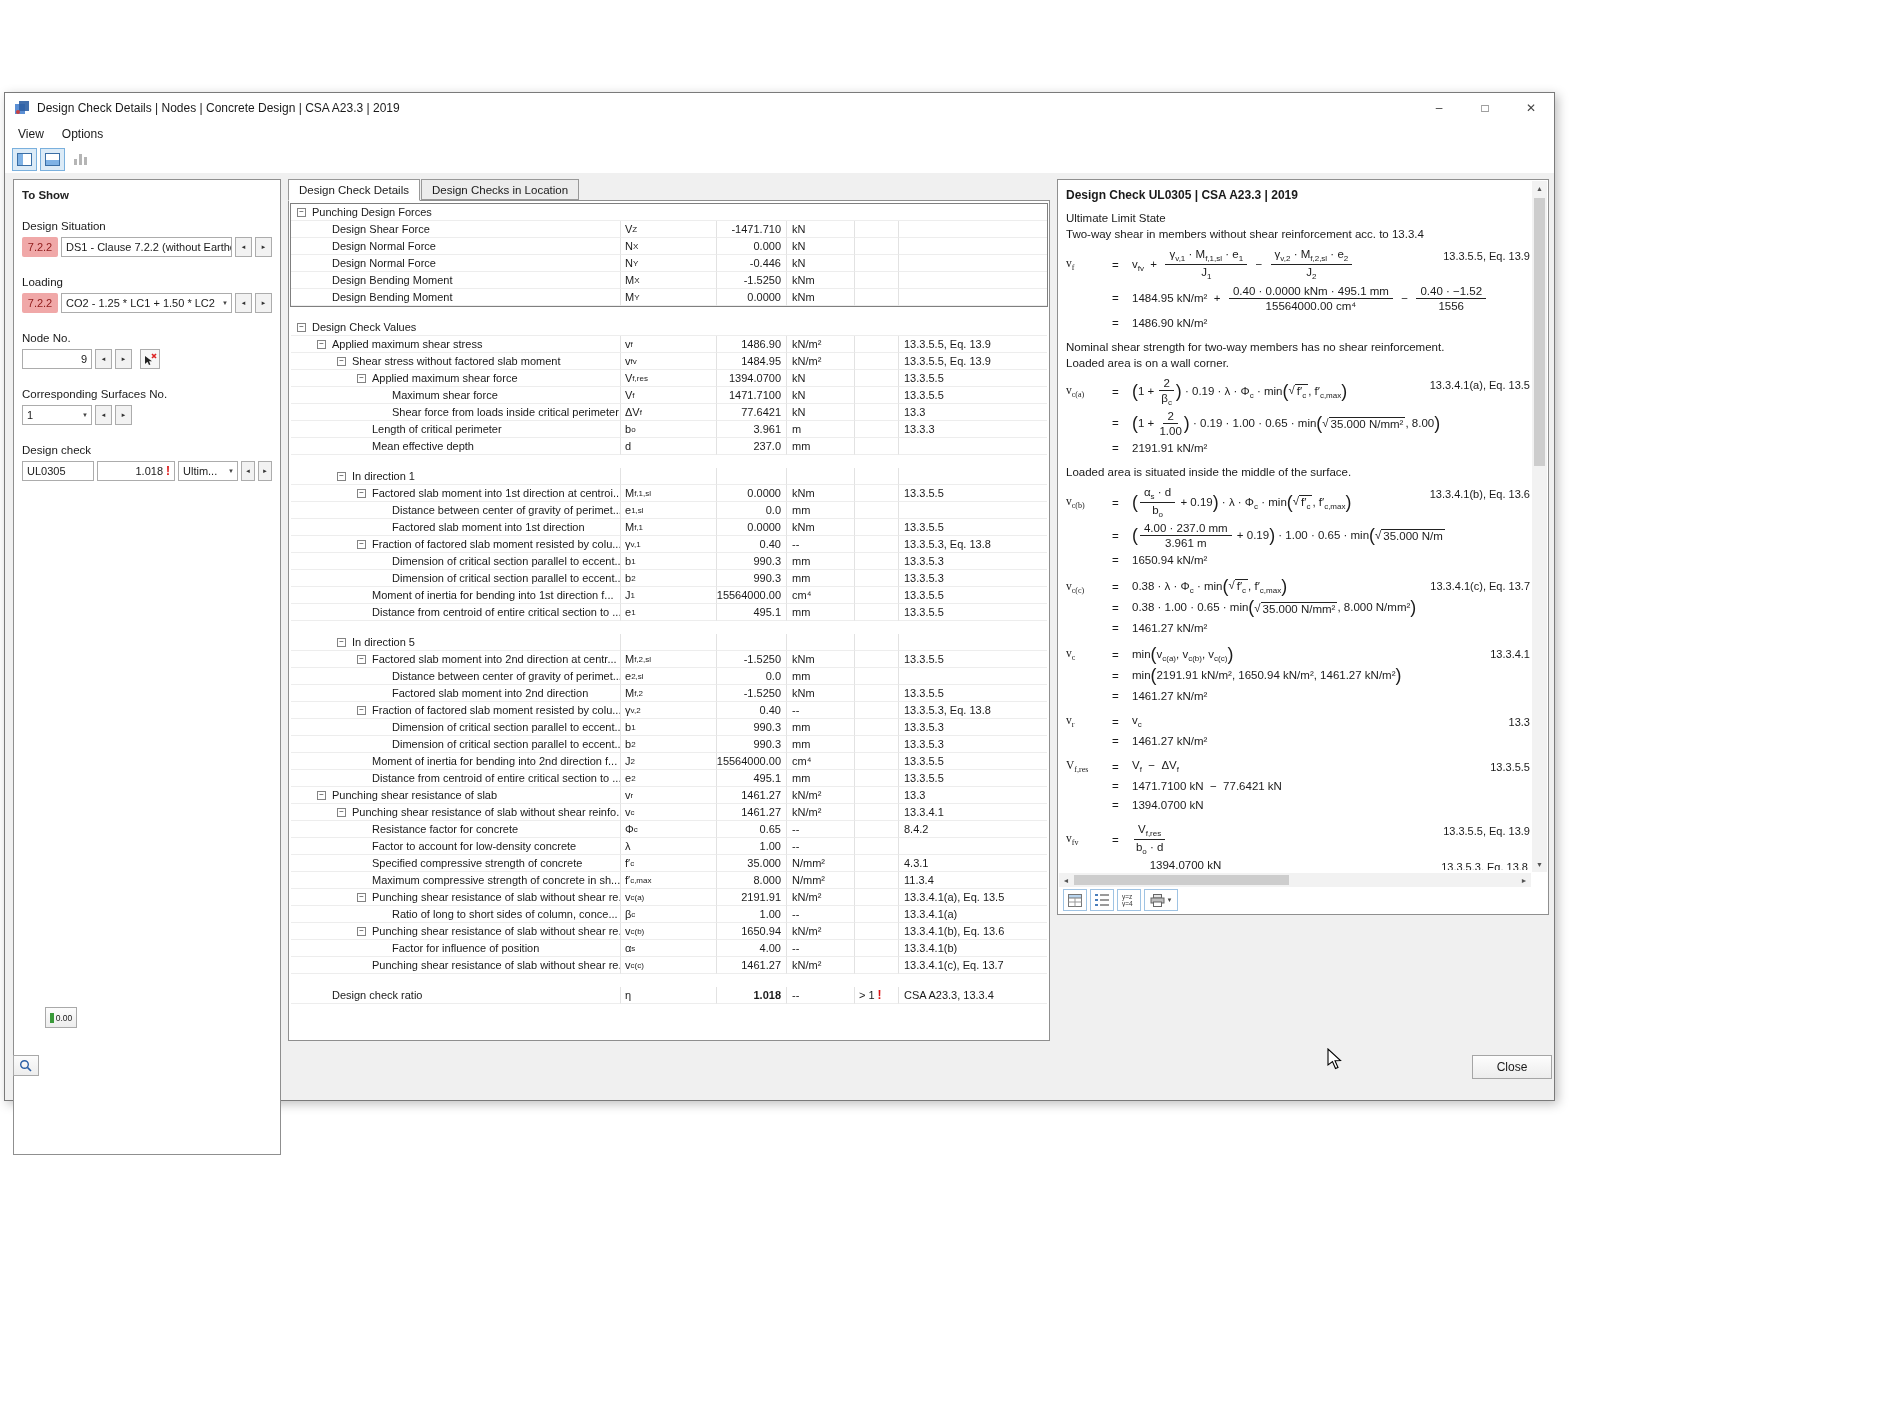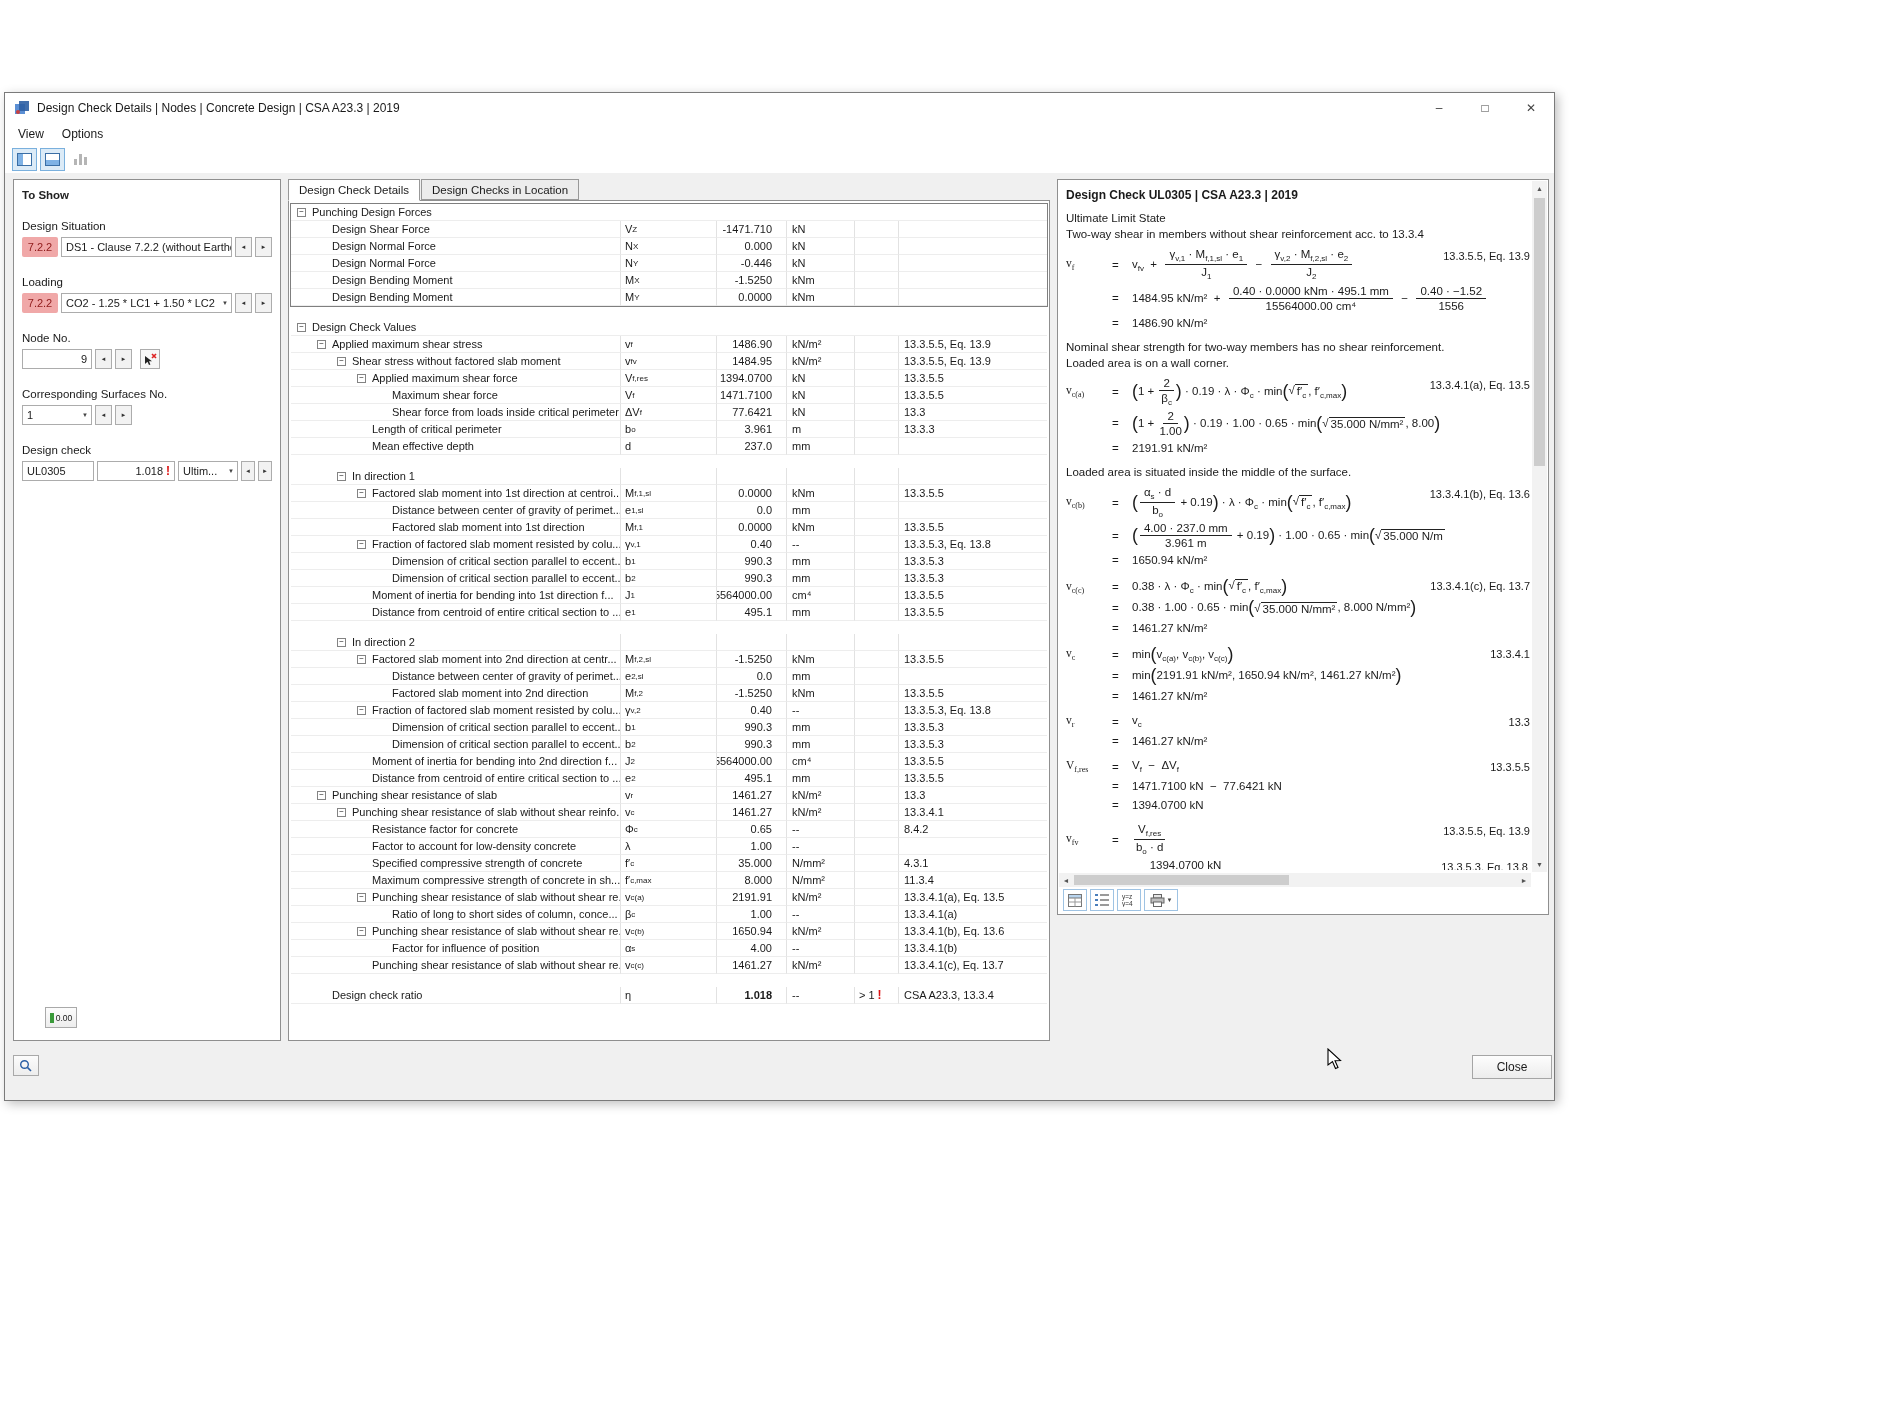--- a/index.html
+++ b/index.html
@@ -19,21 +19,21 @@
   .toolbar { position:absolute; left:0; top:52px; right:0; height:28px; background:#fff; display:flex; align-items:center; padding-left:7px; gap:3px; }
   .tb-btn { width:25px; height:23px; display:flex; align-items:center; justify-content:center; border:1px solid transparent; }
   .tb-btn.active { border:1px solid #7ab0dd; background:#dcebf7; }
   .ic-win { width:15px; height:13px; border:1px solid #3a6ea5; background:#fff; position:relative; display:inline-block; }
   .ic-win.a::before { content:""; position:absolute; left:0; top:0; bottom:0; width:5px; background:#7fb2e5; }
   .ic-win.b::before { content:""; position:absolute; left:0; right:0; bottom:0; height:5px; background:#7fb2e5; }
   .ic-chart { width:14px; height:12px; display:inline-flex; align-items:flex-end; gap:2px; }
   .ic-chart span { width:3px; background:#b5b5b5; display:inline-block; }
 
   
-  .left-panel { position:absolute; left:8px; top:86px; width:268px; height:862px; background:#fff; border:1px solid #8f8f8f; font-size:11.5px; }
+  .left-panel { position:absolute; left:8px; top:86px; width:268px; height:976px; background:#fff; border:1px solid #8f8f8f; font-size:11.5px; }
   .lp-header { margin:9px 8px 0; font-weight:bold; color:#222; }
   .lp-label { margin:19px 8px 5px; }
   .lp-row { margin:0 8px; display:flex; gap:3px; height:20px; align-items:stretch; }
   .badge { flex:none; width:36px; display:flex; align-items:center; justify-content:center; font-size:11px; background:#f0a8a8; color:#8f1a1a; border-radius:2px; }
   .field { border:1px solid #acacac; background:#fff; font-size:11px; padding:2px 4px; overflow:hidden; white-space:nowrap; display:flex; align-items:center; }
   .grow { flex:1; min-width:0; }
   .num { justify-content:flex-end; }
   .combo { position:relative; padding-right:14px; }
   .combo .dd { position:absolute; right:3px; top:50%; transform:translateY(-50%); font-size:6px; color:#444; }
   .spin-btn { flex:none; width:17px; border:1px solid #acacac; background:#f2f2f2; display:flex; align-items:center; justify-content:center; font-size:6px; color:#333; }
@@ -45,21 +45,21 @@
   .center-panel { position:absolute; left:283px; top:86px; width:762px; height:862px; }
   .tabs { position:absolute; left:0; top:0; height:22px; display:flex; z-index:3; }
   .tab { font-size:11.5px; padding:4px 10px 0; border:1px solid #989898; background:#ececec; margin-right:1px; height:21px; white-space:nowrap; }
   .tab.active { background:#fff; border-bottom:1px solid #fff; height:22px; }
   .table-panel { position:absolute; left:0; top:21px; right:0; bottom:0; background:#fff; border:1px solid #8f8f8f; padding:3px 2px 0; overflow:hidden; font-size:11px; }
   .trow { display:grid; grid-template-columns:330px 96px 70px 68px 44px 1fr; height:17px; }
   .trow > div { border-bottom:1px solid #ededed; border-right:1px solid #e2e2e2; display:flex; align-items:center; overflow:hidden; white-space:nowrap; }
   .trow > div:last-child { border-right:none; }
   .trow.sect { grid-template-columns:1fr; }
   .trow.gap { height:13px; }
-  .c-val { justify-content:flex-end; padding-right:14px; }
+  .c-val { justify-content:flex-end; padding-right:5px; }
   .c-sym { padding-left:4px; }
   .c-unit { padding-left:5px; }
   .c-extra { padding-left:4px; gap:3px; }
   .c-ref { padding-left:5px; }
   .bold .c-val { font-weight:bold; }
   .expander { width:9px; height:9px; border:1px solid #838383; background:#fff; display:inline-flex; align-items:center; justify-content:center; font-size:8px; line-height:1; margin-right:6px; flex:none; color:#222; }
   .group-box { outline:1px solid #7f7f7f; }
   sub { font-size:8px; }
 
   
@@ -523,21 +523,21 @@
           </div>
           <div class="c-val">495.1</div>
           <div class="c-unit">mm</div>
           <div class="c-extra"></div>
           <div class="c-ref">13.3.5.5</div>
         </div>
         <div class="trow gap"></div>
         <div class="trow">
           <div class="c-label" style="padding-left: 46px;">
             <span class="expander">−</span>
-            <span>In direction 2</span>
+            <span>In direction 5</span>
           </div>
           <div class="c-sym"></div>
           <div class="c-val"></div>
           <div class="c-unit"></div>
           <div class="c-extra"></div>
           <div class="c-ref"></div>
         </div>
         <div class="trow">
           <div class="c-label" style="padding-left: 66px;">
             <span class="expander">−</span>

